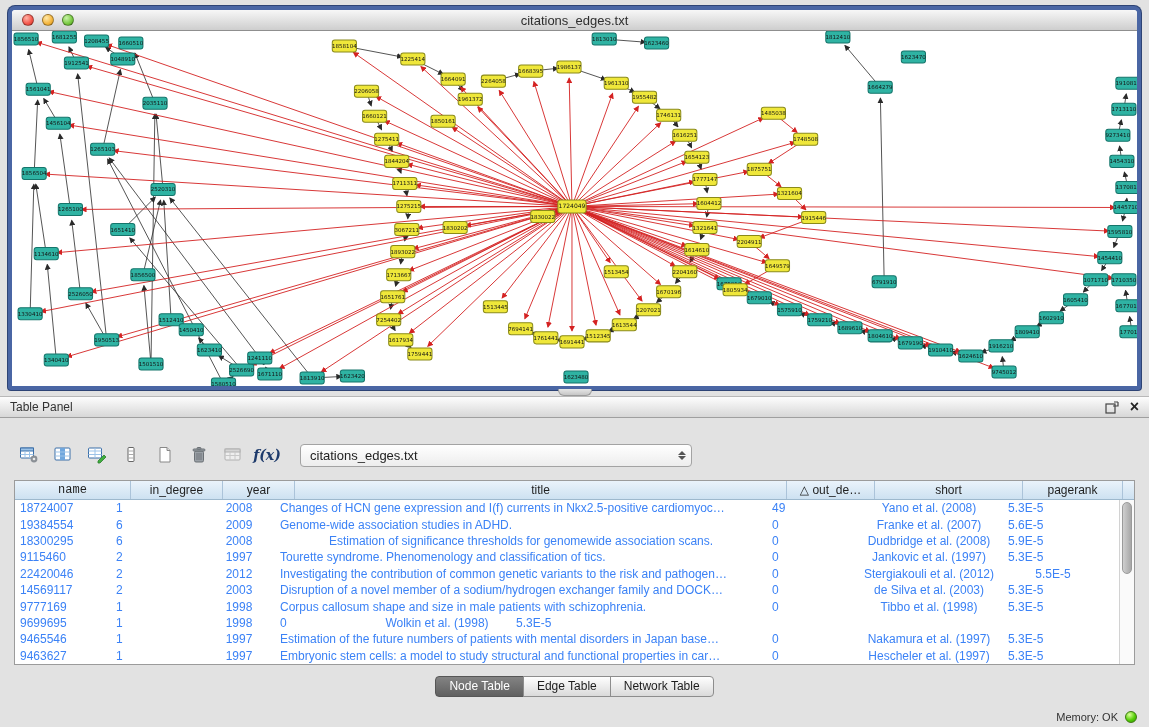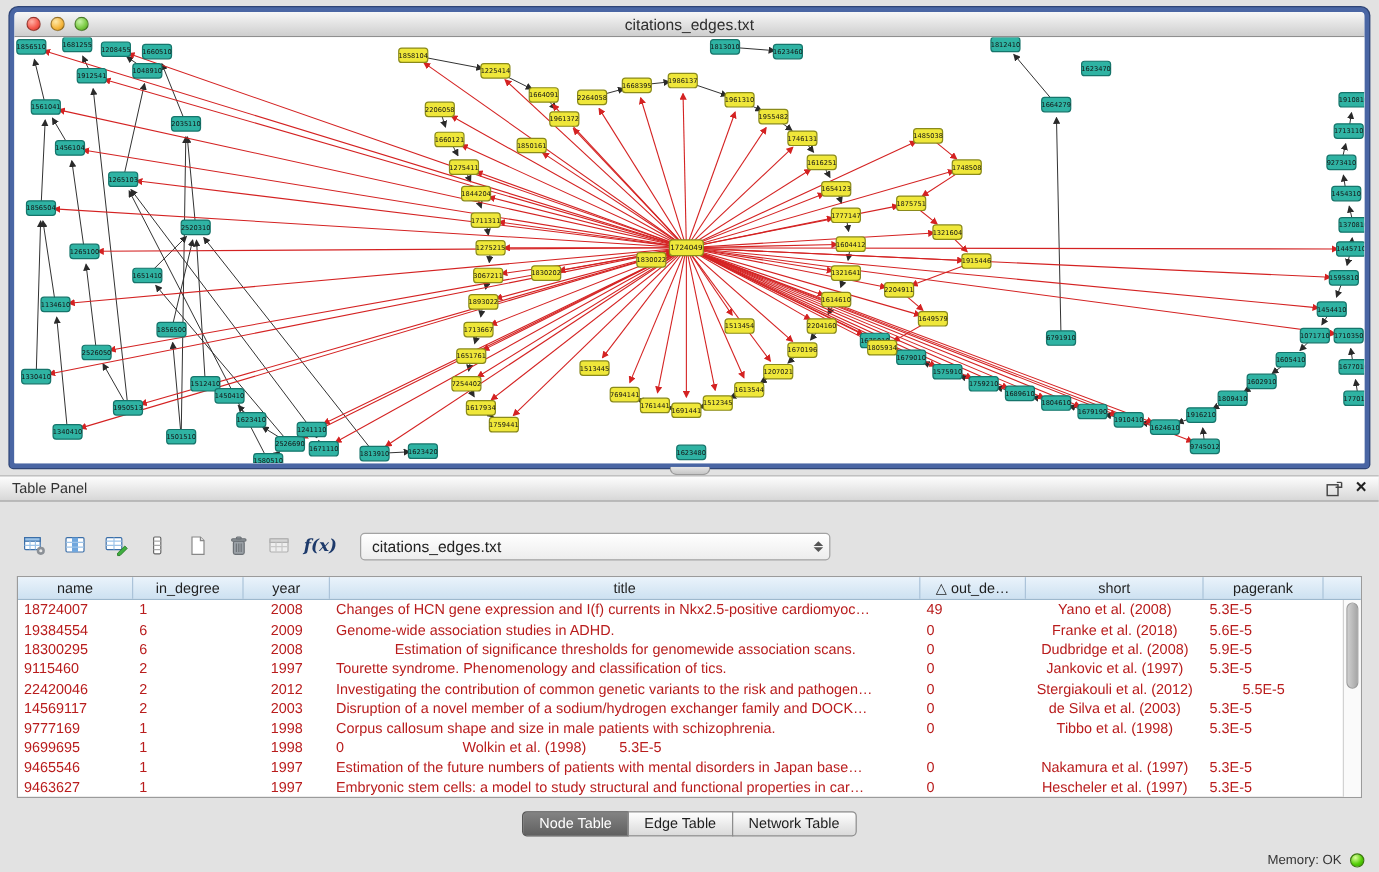--- a/index.html
+++ b/index.html
@@ -44,21 +44,21 @@
   .sel-arrows i { width:0; height:0; border-left:4px solid transparent; border-right:4px solid transparent; display:block; }
   .sel-arrows .up { border-bottom:4px solid #555; }
   .sel-arrows .dn { border-top:4px solid #555; }
 
   .table-box { margin-top:12px; flex:none; border:1px solid #9b9b9b; background:#fff; position:relative; }
   .thead { height:19px; display:flex; background:linear-gradient(#eaf3fb,#cde1f1); border-bottom:1px solid #9db8cd; }
   .hcell { display:flex; align-items:center; justify-content:center; font-size:12px; color:#1f1f1f;
            border-right:1px solid #abc3d9; overflow:hidden; white-space:nowrap; flex:none; }
   .hfill { flex:1; border-right:none; }
   .tbody { height:164px; overflow:hidden; position:relative; }
-  .trow { height:16.4px; display:flex; align-items:center; font-size:12px; color:#b91c1c; }
+  .trow { height:16.4px; display:flex; align-items:center; font-size:12px; color:#3b82f6; }
   .tcell { padding:0 5px; white-space:nowrap; overflow:hidden; flex:none; }
   .vscroll { position:absolute; top:19px; right:0; bottom:0; width:15px; background:#fafafa; border-left:1px solid #d2d2d2; }
   .vthumb { position:absolute; top:2px; left:2px; width:10px; height:72px; border-radius:6px;
             background:linear-gradient(90deg,#cfcfcf,#a7a7a7); border:1px solid #9a9a9a; }
 
   .tabs-row { flex:1; display:flex; align-items:center; justify-content:center; }
   .tab { height:21px; padding:0 13px; font-size:12px; display:flex; align-items:center; border:1px solid #8d8d8d;
          background:linear-gradient(#fefefe,#dadada); color:#1d1d1d; margin-left:-1px; }
   .tab:first-child { border-radius:4px 0 0 4px; margin-left:0; }
   .tab:last-child { border-radius:0 4px 4px 0; }
@@ -824,21 +824,21 @@
         <span>citations_edges.txt</span>
         <span class="sel-arrows">
             <i class="up"></i>
             <i class="dn"></i>
           </span>
       </div>
     </div>
 
     <div class="table-box">
       <div class="thead" id="thead">
-          <div class="hcell" style="width: 96px;">name</div>
+          <div class="hcell" style="width: 116px; font-family: Liberation Mono, monospace;">name</div>
           <div class="hcell" style="width: 92px;">in_degree</div>
           <div class="hcell" style="width: 72px;">year</div>
           <div class="hcell" style="width: 492px;">title</div>
           <div class="hcell" style="width: 88px;">△ out_de…</div>
           <div class="hcell" style="width: 148px;">short</div>
           <div class="hcell" style="width: 100px;">pagerank</div>
           <div class="hcell hfill"></div>
         </div>
       <div class="tbody" id="tbody">
           <div class="trow">
@@ -849,21 +849,21 @@
             <div class="tcell" style="width: 88px; text-align: left;">49</div>
             <div class="tcell" style="width: 148px; text-align: center;">Yano et al. (2008)</div>
             <div class="tcell" style="width: 100px; text-align: left;">5.3E-5</div>
           </div>
           <div class="trow">
             <div class="tcell" style="width: 96px; text-align: left;">19384554</div>
             <div class="tcell" style="width: 92px; text-align: left;">6</div>
             <div class="tcell" style="width: 72px; text-align: center;">2009</div>
             <div class="tcell" style="width: 492px; text-align: left;">Genome-wide association studies in ADHD.</div>
             <div class="tcell" style="width: 88px; text-align: left;">0</div>
-            <div class="tcell" style="width: 148px; text-align: center;">Franke et al. (2018)</div>
+            <div class="tcell" style="width: 148px; text-align: center;">Franke et al. (2007)</div>
             <div class="tcell" style="width: 100px; text-align: left;">5.6E-5</div>
           </div>
           <div class="trow">
             <div class="tcell" style="width: 96px; text-align: left;">18300295</div>
             <div class="tcell" style="width: 92px; text-align: left;">6</div>
             <div class="tcell" style="width: 72px; text-align: center;">2008</div>
             <div class="tcell" style="width: 492px; text-align: center;">Estimation of significance thresholds for genomewide association scans.</div>
             <div class="tcell" style="width: 88px; text-align: left;">0</div>
             <div class="tcell" style="width: 148px; text-align: center;">Dudbridge et al. (2008)</div>
             <div class="tcell" style="width: 100px; text-align: left;">5.9E-5</div>

